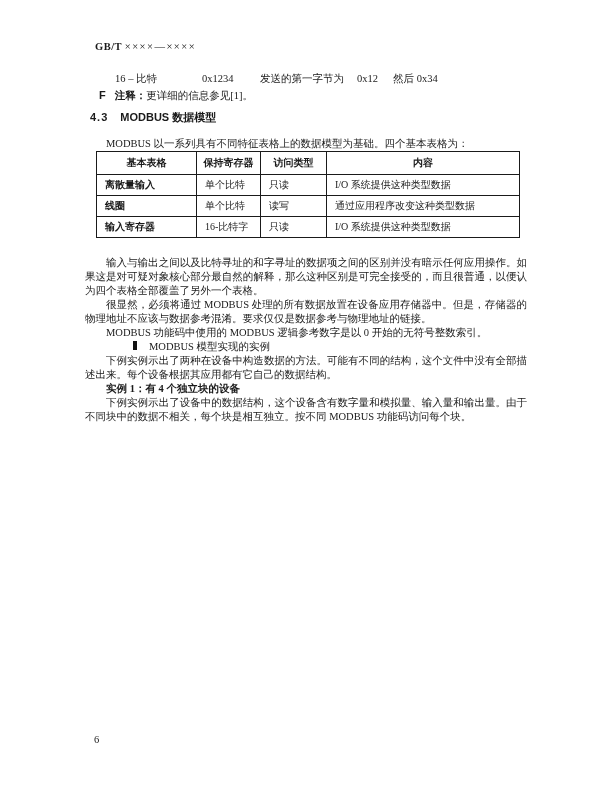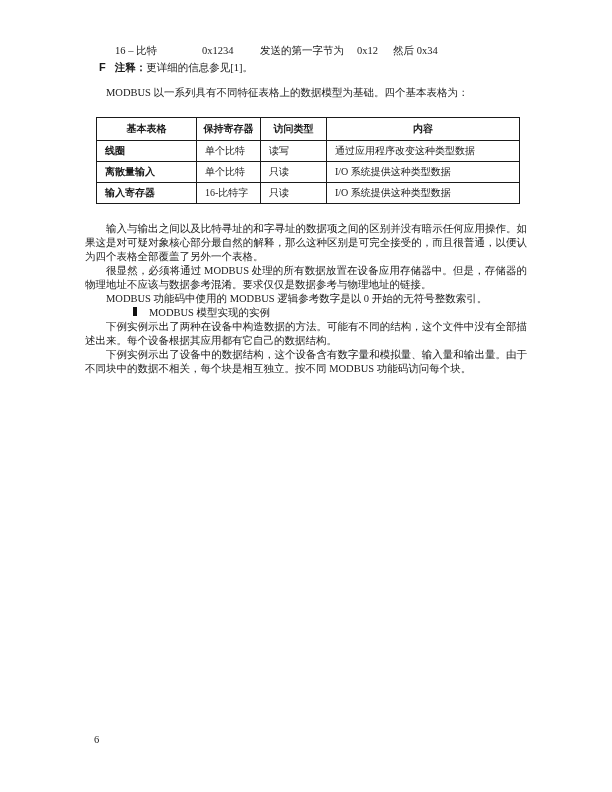--- a/index.html
+++ b/index.html
@@ -70,21 +70,20 @@
   .para {
     margin: 0;
     text-indent: 2em;
     text-align: justify;
   }
   .intro { margin-top: 12px; }
   .body-block { margin-top: 18px; }
 
   
   table.data-model {
-    margin-top: 17px;
     margin-left: 11px;
     width: 423px;
     border-collapse: collapse;
     table-layout: fixed;
   }
   table.data-model th, table.data-model td {
     border: 1px solid #1a1a1a;
     font-size: 10px;
     line-height: 12px;
     overflow: hidden;
@@ -142,79 +141,87 @@
     left: 94px;
     top: 733px;
     font-size: 10.5px;
   }
 </style>
 </head>
 <body>
 
 <div class="page">
 
+  <div class="running-header">
+    <span class="gbt">GB/T</span>
+    <span class="xs">××××—××××</span>
+  </div>
 
   <div class="hex-line">
     <span class="hex-label">16 – 比特</span>
     <span class="hex-value">0x1234</span>
     <span class="hex-desc">发送的第一字节为</span>
     <span class="hex-byte1">0x12</span>
     <span class="hex-byte2">然后 0x34</span>
   </div>
 
   <div class="note-line">
     <span class="note-marker">F</span><span class="note-label">注释：</span><span>更详细的信息参见[1]。</span>
   </div>
 
+  <div class="section-heading">
+    <span class="sec-num">4.3</span><span>MODBUS 数据模型</span>
+  </div>
 
   <p class="para intro">MODBUS 以一系列具有不同特征表格上的数据模型为基础。四个基本表格为：</p>
 
   <table class="data-model">
     <colgroup>
       <col class="col-name">
         <col class="col-objtype">
         <col class="col-access">
         <col class="col-content">
     </colgroup>
     <thead>
       <tr>
         <th>基本表格</th>
         <th>保持寄存器</th>
         <th>访问类型</th>
         <th>内容</th>
       </tr>
     </thead>
     <tbody>
       <tr>
+        <td class="name-cell">离散量输入</td>
+        <td>单个比特</td>
+        <td>只读</td>
+        <td>I/O 系统提供这种类型数据</td>
+      </tr>
+      <tr>
         <td class="name-cell">线圈</td>
         <td>单个比特</td>
         <td>读写</td>
         <td>通过应用程序改变这种类型数据</td>
-      </tr>
-      <tr>
-        <td class="name-cell">离散量输入</td>
-        <td>单个比特</td>
-        <td>只读</td>
-        <td>I/O 系统提供这种类型数据</td>
       </tr>
       <tr>
         <td class="name-cell">输入寄存器</td>
         <td>16-比特字</td>
         <td>只读</td>
         <td>I/O 系统提供这种类型数据</td>
       </tr>
     </tbody>
   </table>
 
   <div class="body-block">
     <p class="para">输入与输出之间以及比特寻址的和字寻址的数据项之间的区别并没有暗示任何应用操作。如果这是对可疑对象核心部分最自然的解释，那么这种区别是可完全接受的，而且很普通，以便认为四个表格全部覆盖了另外一个表格。</p>
     <p class="para">很显然，必须将通过 MODBUS 处理的所有数据放置在设备应用存储器中。但是，存储器的物理地址不应该与数据参考混淆。要求仅仅是数据参考与物理地址的链接。</p>
     <p class="para">MODBUS 功能码中使用的 MODBUS 逻辑参考数字是以 0 开始的无符号整数索引。</p>
     <p class="para bullet-line">
       <span class="bullet-bar"></span><span>MODBUS 模型实现的实例</span>
     </p>
     <p class="para">下例实例示出了两种在设备中构造数据的方法。可能有不同的结构，这个文件中没有全部描述出来。每个设备根据其应用都有它自己的数据结构。</p>
+    <p class="para example-heading">实例 1：有 4 个独立块的设备</p>
     <p class="para">下例实例示出了设备中的数据结构，这个设备含有数字量和模拟量、输入量和输出量。由于不同块中的数据不相关，每个块是相互独立。按不同 MODBUS 功能码访问每个块。</p>
   </div>
 
   <div class="page-number">6</div>
 
 </div>
 
 </body></html>

